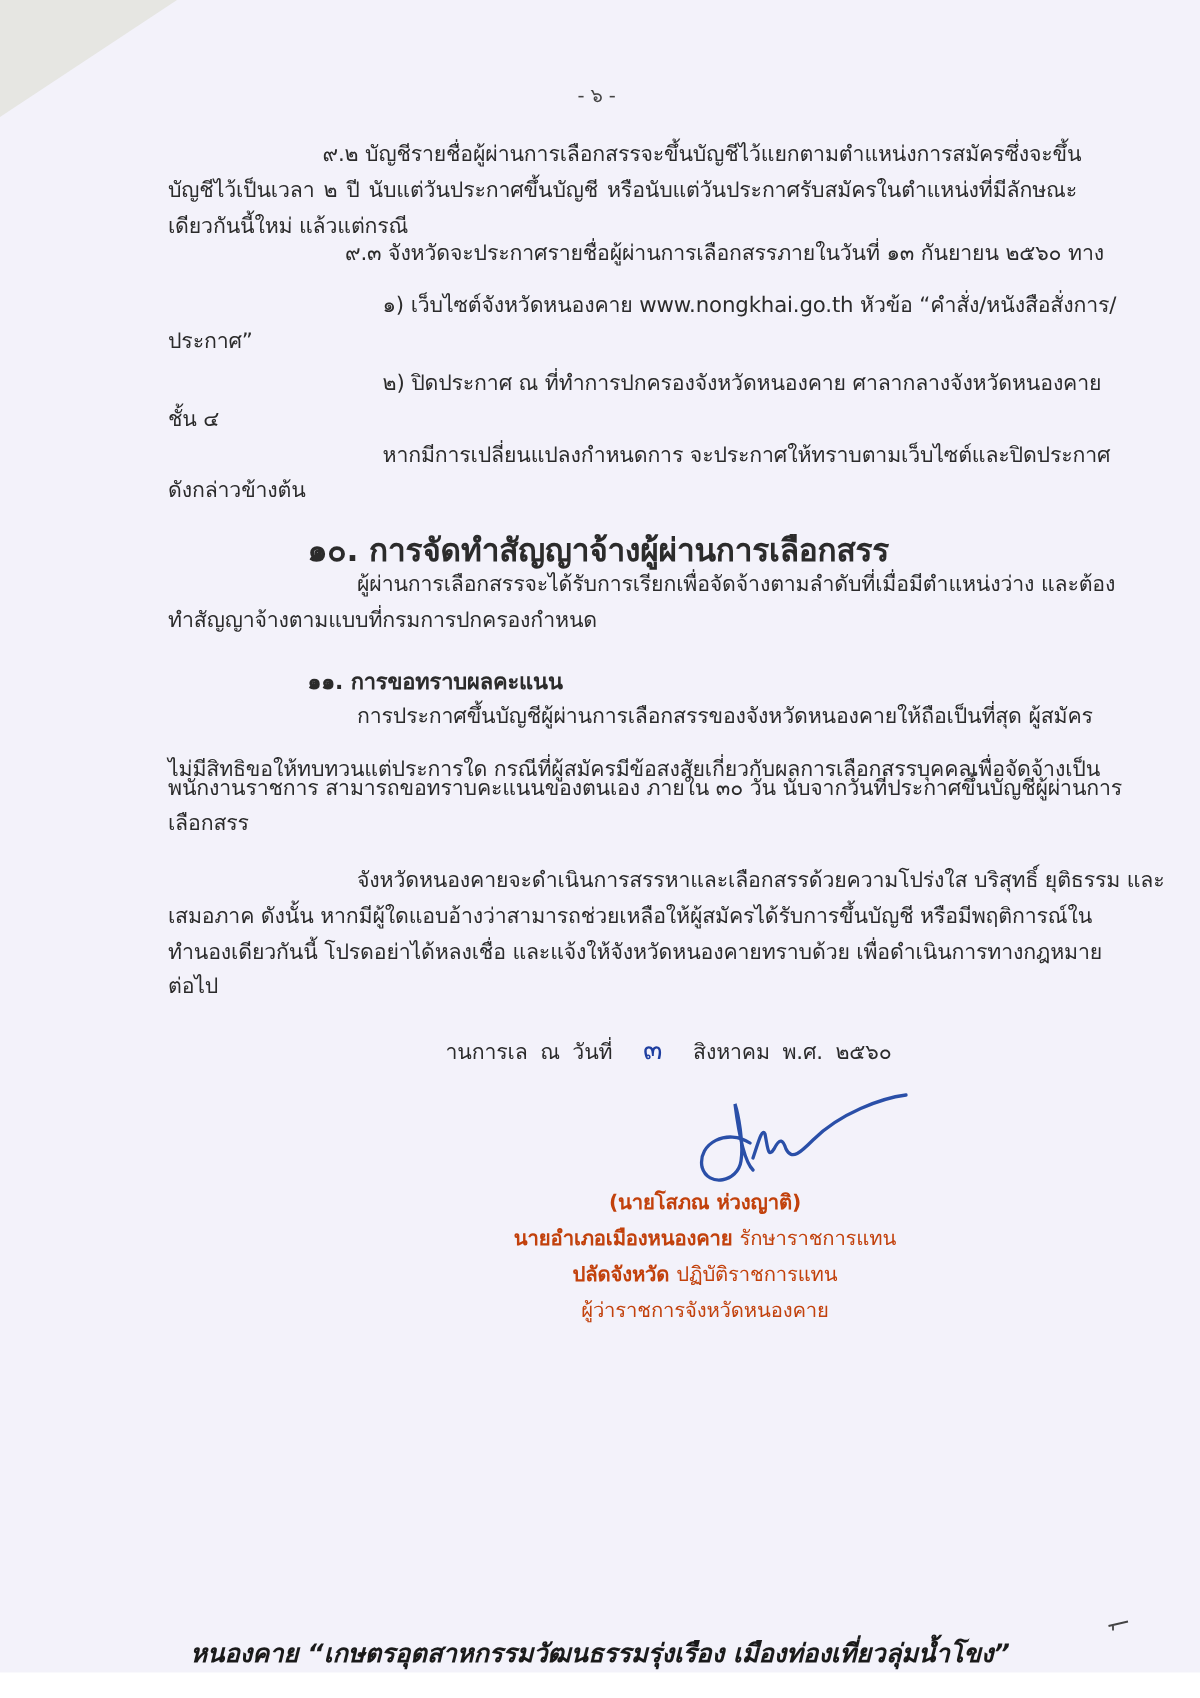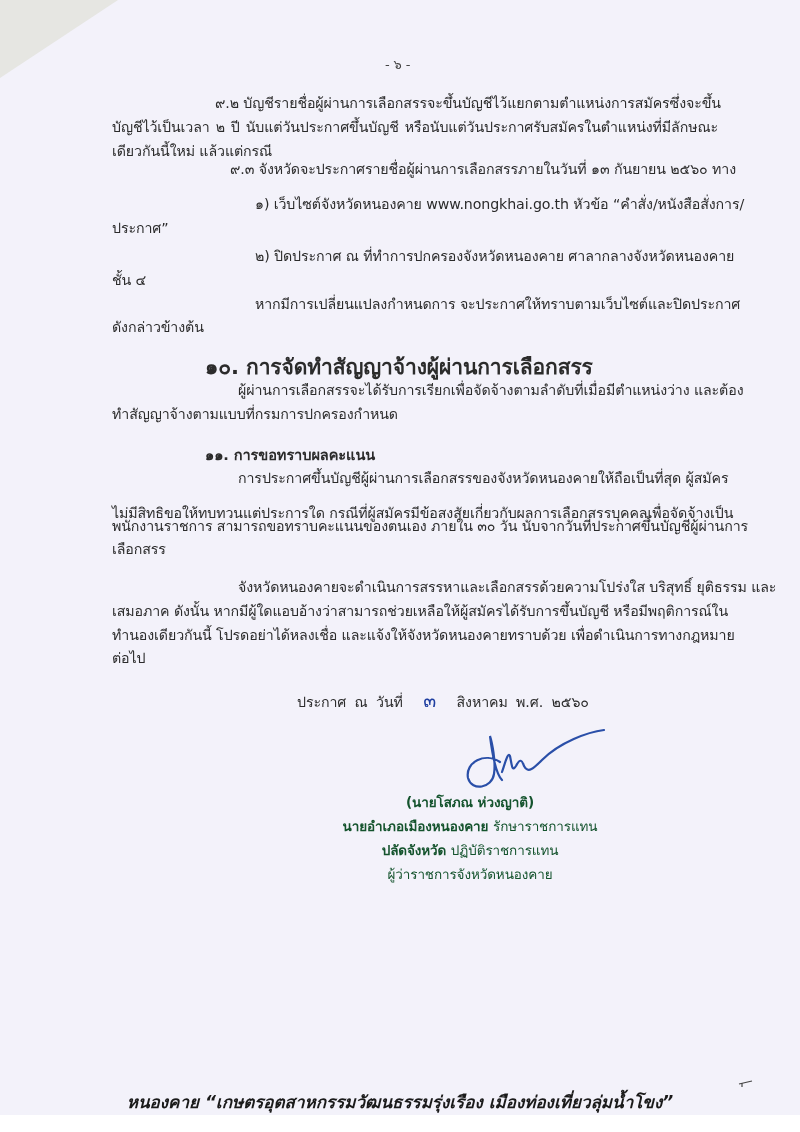--- a/index.html
+++ b/index.html
@@ -18,21 +18,21 @@
     position:absolute; left:0; top:1115px; width:800px; height:17px; background:#ffffff;
   }
   .line {
     position:absolute; font-size:14.2px; line-height:18px; white-space:nowrap;
     letter-spacing:-0.1px;
   }
   .bold { font-weight:bold; }
   .pageno { left:385px; top:56px; font-size:13px; color:#444; }
   .just { width:608px; text-align:justify; text-align-last:justify; }
   .center { text-align:center; }
-  .sig-block { color:#14532d; font-weight:bold; font-size:13.5px; left:300px; width:340px; }
+  .sig-block { color:#c2410c; font-weight:bold; font-size:13.5px; left:300px; width:340px; }
   .sig-block .reg { font-weight:normal; }
   .footer {
     position:absolute; left:0; width:800px; top:1088px; text-align:center;
     font-weight:bold; font-style:italic; font-size:17px; color:#1a1a1a;
   }
   .signature { position:absolute; left:430px; top:722px; width:180px; height:70px; }
   .mark { position:absolute; left:738px; top:1078px; width:16px; height:10px; }
 </style>
 </head>
 <body>
@@ -63,21 +63,21 @@
 <div class="line just" style="left:112px;top:494px;width:606px;margin-top:10px;">ไม่มีสิทธิขอให้ทบทวนแต่ประการใด กรณีที่ผู้สมัครมีข้อสงสัยเกี่ยวกับผลการเลือกสรรบุคคลเพื่อจัดจ้างเป็น</div>
 <div class="line just" style="left:112px;top:517px;width:606px;">พนักงานราชการ สามารถขอทราบคะแนนของตนเอง ภายใน ๓๐ วัน นับจากวันที่ประกาศขึ้นบัญชีผู้ผ่านการ</div>
 <div class="line" style="left:112px;top:540px;">เลือกสรร</div>
 
 <div class="line just" style="left:238px;top:578px;width:480px;">จังหวัดหนองคายจะดำเนินการสรรหาและเลือกสรรด้วยความโปร่งใส บริสุทธิ์ ยุติธรรม และ</div>
 <div class="line just" style="left:112px;top:602px;width:606px;">เสมอภาค ดังนั้น หากมีผู้ใดแอบอ้างว่าสามารถช่วยเหลือให้ผู้สมัครได้รับการขึ้นบัญชี หรือมีพฤติการณ์ใน</div>
 <div class="line just" style="left:112px;top:626px;width:606px;">ทำนองเดียวกันนี้ โปรดอย่าได้หลงเชื่อ และแจ้งให้จังหวัดหนองคายทราบด้วย เพื่อดำเนินการทางกฎหมาย</div>
 <div class="line" style="left:112px;top:649px;">ต่อไป</div>
 
 <div class="line" style="left:297px;top:691px;word-spacing:4px;">
-  <span>ประกาศ ณ วันที่</span>
+  <span>านการเล ณ วันที่</span>
   <span style="color:#1f3fa0;font-size:19px;margin:0 12px;font-family:'DejaVu Serif',serif;">๓</span>
   <span>สิงหาคม พ.ศ. ๒๕๖๐</span>
 </div>
 
 <svg class="signature" viewBox="0 0 180 70">
   <path d="M70 40 C 55 30, 35 40, 38 56 C 42 70, 62 66, 64 52 C 66 40, 62 20, 60 14 C 62 30, 66 52, 72 58 M 72 50 C 76 38, 78 30, 80 34 C 82 44, 82 50, 86 44 C 90 36, 92 38, 94 44 C 98 52, 104 46, 112 38 C 130 20, 158 10, 174 8" fill="none" stroke="#2a4fa8" stroke-width="2.2" stroke-linecap="round"></path>
 </svg>
 
 <div class="line sig-block center" style="top:793px;">(นายโสภณ ห่วงญาติ)</div>
 <div class="line sig-block center" style="top:817px;">

